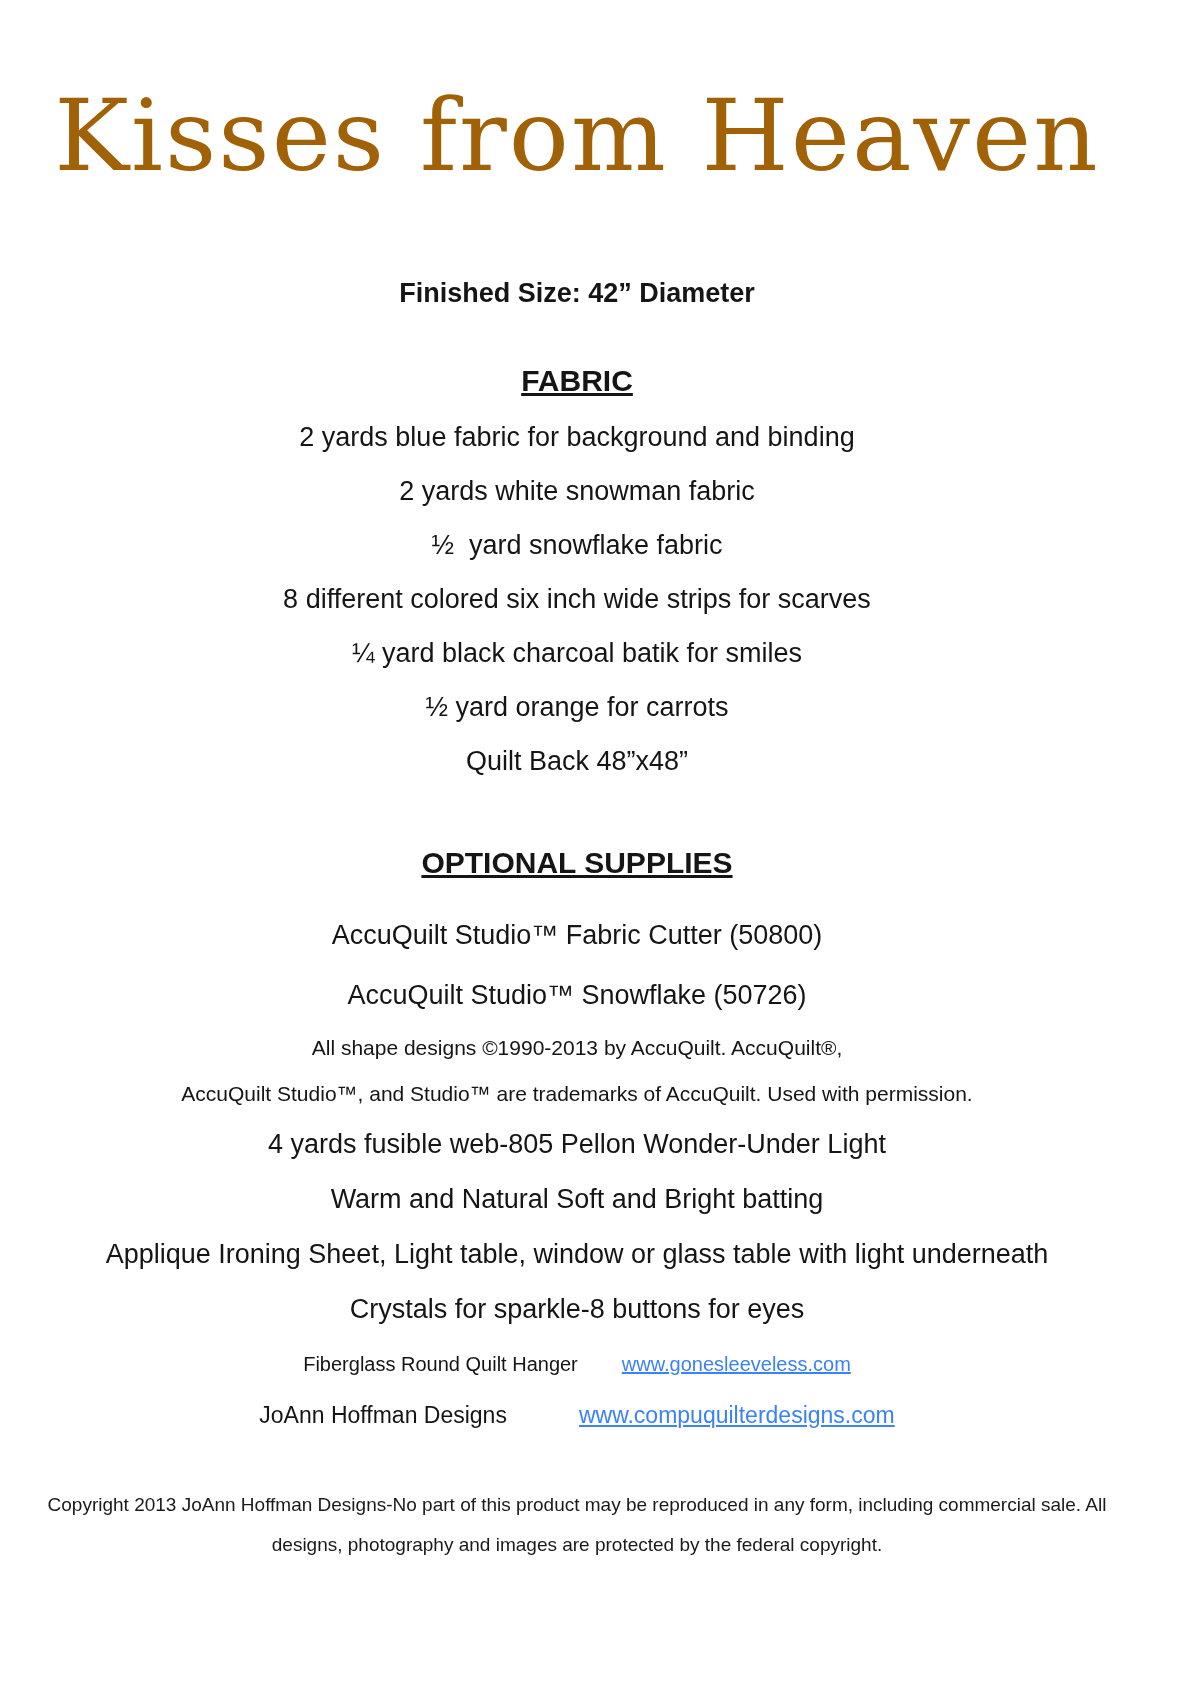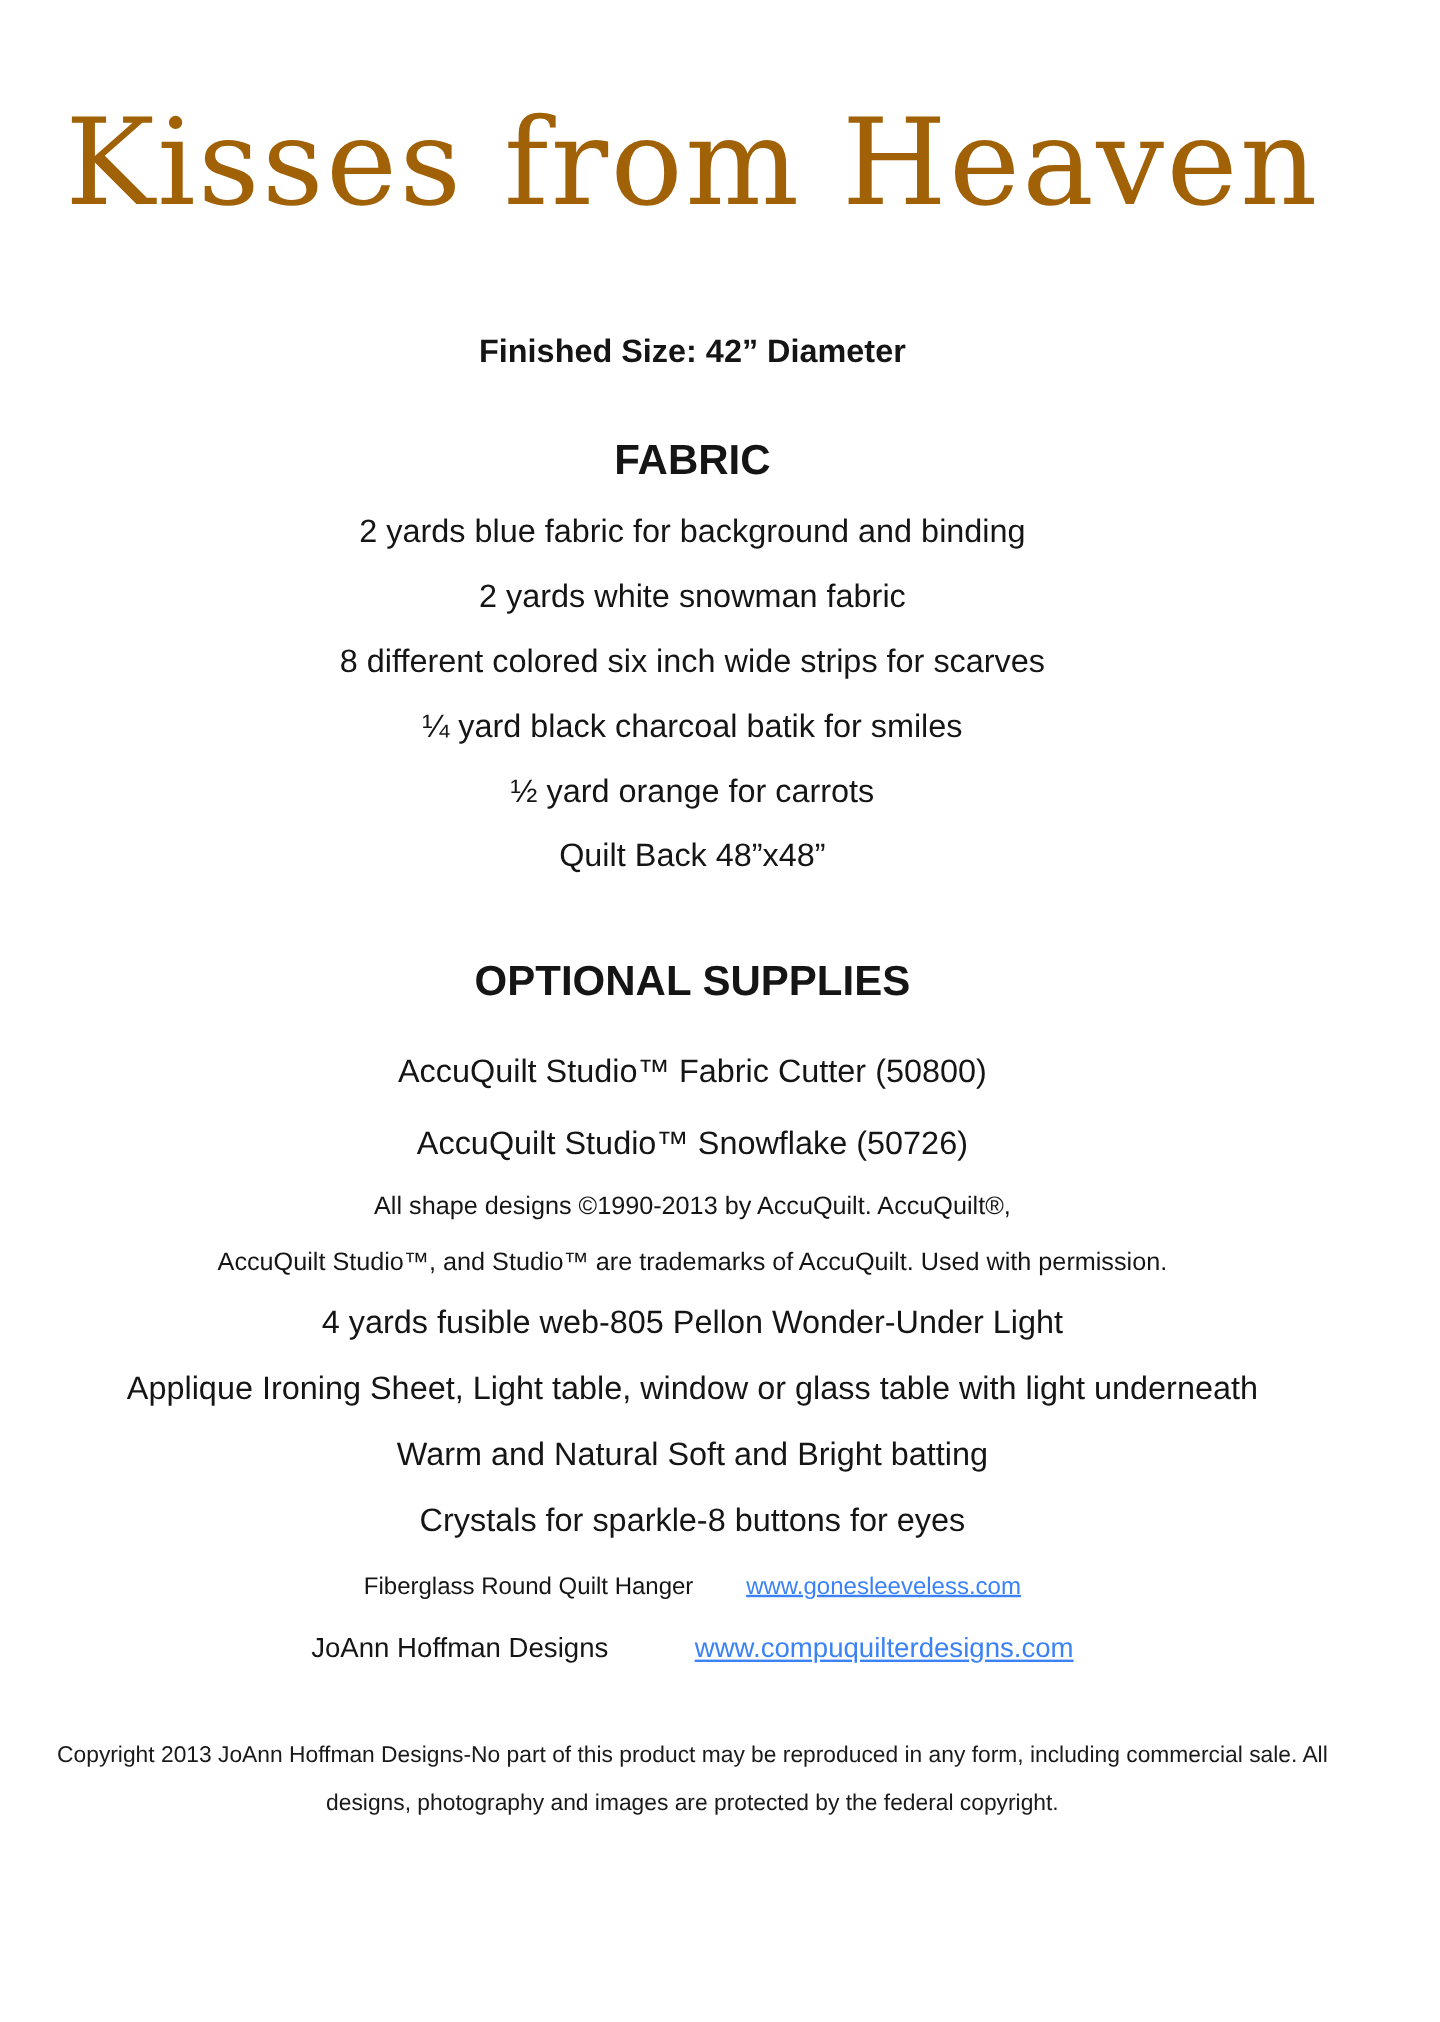--- a/index.html
+++ b/index.html
@@ -25,23 +25,24 @@
     color: #a16207;
     white-space: nowrap;
   }
   .subtitle {
     margin-top: 92px;
     font-size: 27px;
     font-weight: 700;
     white-space: pre;
   }
   .heading {
-    font-size: 35px;
+    font-size: 30px;
     font-weight: 700;
     white-space: pre;
+    text-decoration: underline;
   }
   .fabric-heading { margin-top: 55px; }
   .optional-heading { margin-top: 58px; }
   .list { margin-top: 12px; }
   .line {
     font-size: 27px;
     line-height: 54px;
     white-space: pre;
   }
   .supplies { margin-top: 25px; }
@@ -81,20 +82,21 @@
 
   <h1 class="title">Kisses from Heaven</h1>
 
   <div class="subtitle">Finished Size: 42” Diameter</div>
 
   <section>
     <h2 class="heading fabric-heading">FABRIC</h2>
     <div class="list">
       <div class="line">2 yards blue fabric for background and binding</div>
       <div class="line">2 yards white snowman fabric</div>
+      <div class="line">½  yard snowflake fabric</div>
       <div class="line">8 different colored six inch wide strips for scarves</div>
       <div class="line">¼ yard black charcoal batik for smiles</div>
       <div class="line">½ yard orange for carrots</div>
       <div class="line">Quilt Back 48”x48”</div>
     </div>
   </section>
 
   <section>
     <h2 class="heading optional-heading">OPTIONAL SUPPLIES</h2>
 
@@ -103,22 +105,22 @@
       <div class="line">AccuQuilt Studio™ Snowflake (50726)</div>
     </div>
 
     <div class="fineprint">
       <div class="small">All shape designs ©1990-2013 by AccuQuilt. AccuQuilt®,</div>
       <div class="small">AccuQuilt Studio™, and Studio™ are trademarks of AccuQuilt. Used with permission.</div>
     </div>
 
     <div class="list more">
       <div class="line">4 yards fusible web-805 Pellon Wonder-Under Light</div>
+      <div class="line">Warm and Natural Soft and Bright batting</div>
       <div class="line">Applique Ironing Sheet, Light table, window or glass table with light underneath</div>
-      <div class="line">Warm and Natural Soft and Bright batting</div>
       <div class="line">Crystals for sparkle-8 buttons for eyes</div>
     </div>
 
     <div class="link-row row1">
       <span>Fiberglass Round Quilt Hanger</span>
       <a class="link" href="#">www.gonesleeveless.com</a>
     </div>
 
     <div class="link-row row2">
       <span>JoAnn Hoffman Designs</span>

